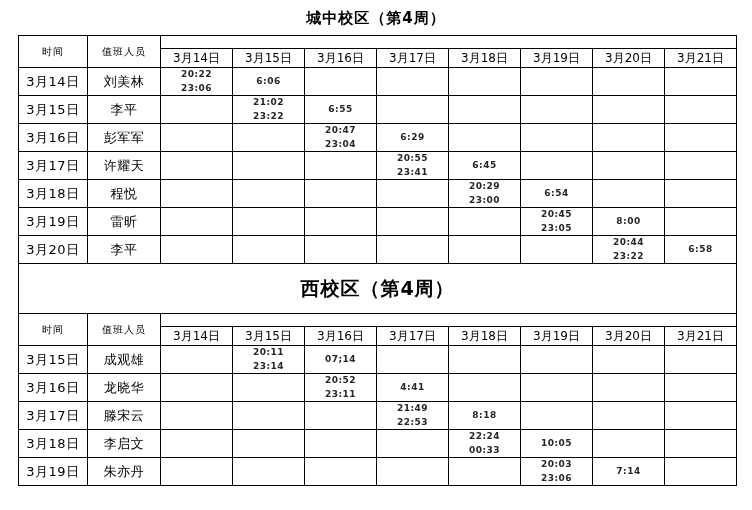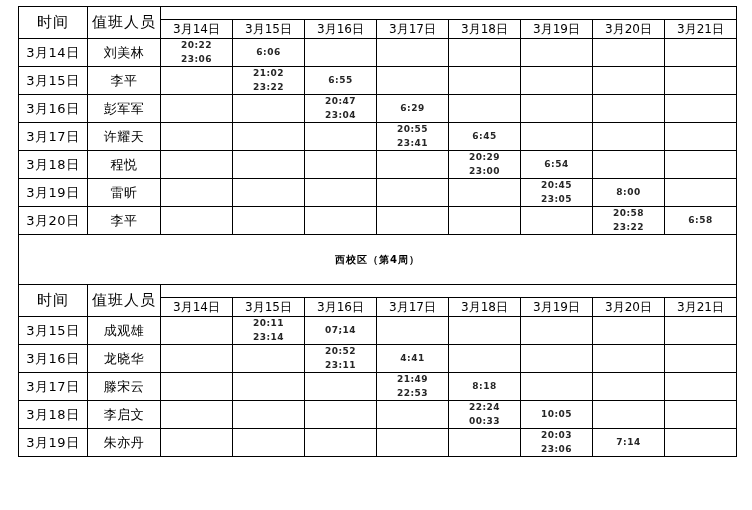--- a/index.html
+++ b/index.html
@@ -30,21 +30,21 @@
   }
   table.duty th,
   table.duty td {
     border: 1px solid #000000;
     text-align: center;
     vertical-align: middle;
     padding: 0;
     overflow: hidden;
   }
   .th-label {
-    font-size: 15px;
+    font-size: 10px;
     font-weight: normal;
     letter-spacing: 1px;
   }
   .empty-strip { height: 12px; }
   .th-date {
     height: 18px;
     font-size: 12px;
     font-weight: normal;
   }
   .cell-date, .cell-staff {
@@ -57,29 +57,30 @@
     height: 27px;
     font-size: 9px;
     font-weight: bold;
     color: #262626;
     white-space: pre-line;
     line-height: 1.45;
     letter-spacing: 0.5px;
   }
   .section-title-cell {
     height: 49px;
-    font-size: 10px;
+    font-size: 19px;
     font-weight: bold;
     letter-spacing: 1px;
   }
 </style>
 </head>
 <body>
 
 <div class="page">
+  <div class="doc-title">城中校区（第4周）</div>
 
   <table class="duty">
     <colgroup>
       <col style="width:69px">
       <col style="width:73px">
       <col style="width:72px">
         <col style="width:72px">
         <col style="width:72px">
         <col style="width:72px">
       <col style="width:72px">
@@ -183,21 +184,21 @@
         </tr>
         <tr>
           <td class="cell-date">3月20日</td>
           <td class="cell-staff">李平</td>
           <td class="cell-time"></td>
           <td class="cell-time"></td>
           <td class="cell-time"></td>
           <td class="cell-time"></td>
           <td class="cell-time"></td>
           <td class="cell-time"></td>
-          <td class="cell-time">20:58
+          <td class="cell-time">20:44
 23:22</td>
           <td class="cell-time">6:58</td>
         </tr>
         <tr>
           <td class="section-title-cell" colspan="10">西校区（第4周）</td>
         </tr>
         <tr>
           <th class="th-label" rowspan="2">时间</th>
           <th class="th-label" rowspan="2">值班人员</th>
           <td class="empty-strip" colspan="8"></td>

